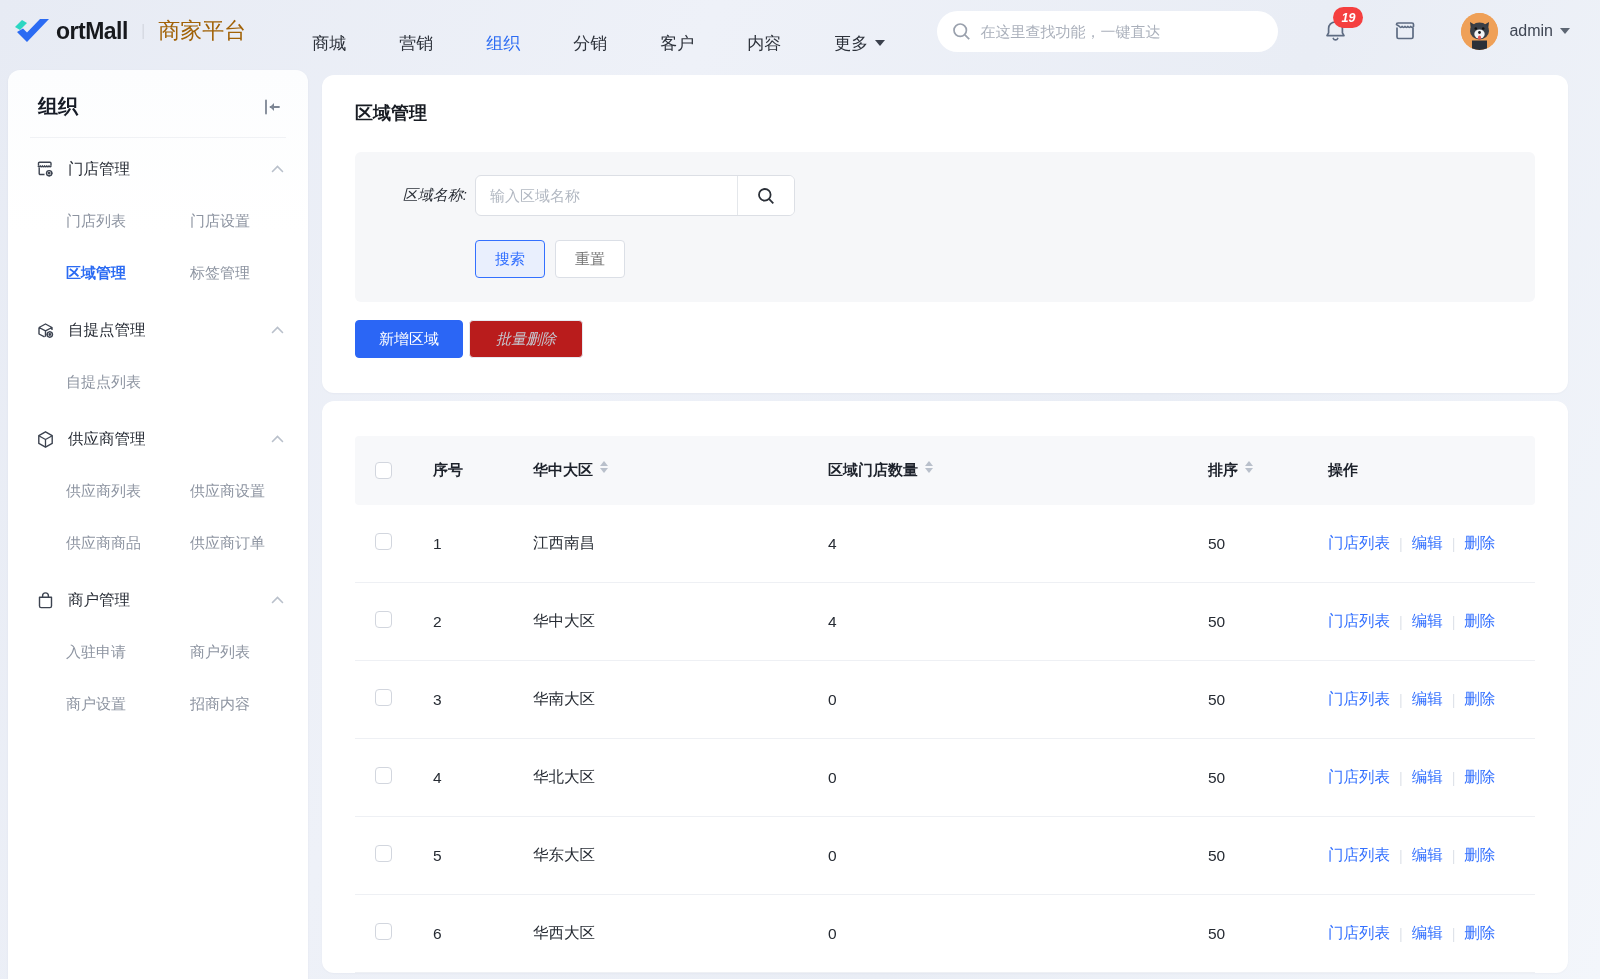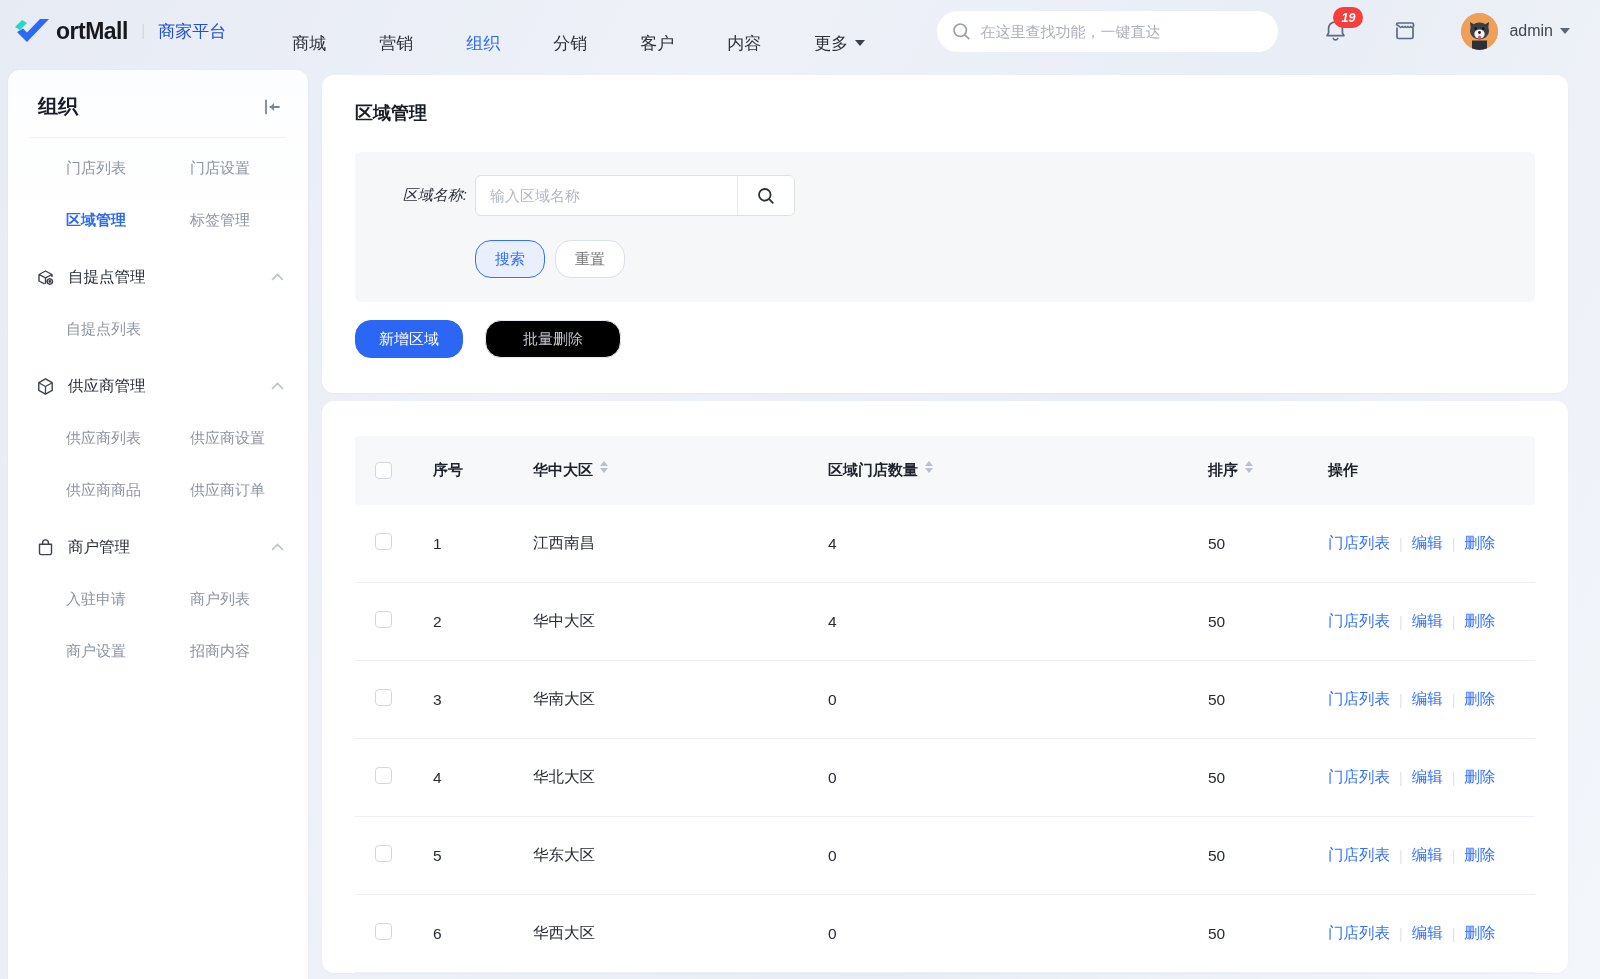--- a/index.html
+++ b/index.html
@@ -9,21 +9,21 @@
     background:linear-gradient(115deg,#e7ebf4 0%,#eef1f8 35%,#e9edf5 65%,#f3f6fb 100%);
     color:#262b33;
   }
   svg { display:block; }
 
   
   .navbar { position:absolute; top:0; left:0; right:0; height:62px; display:flex; align-items:center; padding:0 30px 0 14px; }
   .logo { display:flex; align-items:center; gap:6px; }
   .logo-text { font-size:23px; font-weight:800; color:#17191d; letter-spacing:-0.5px; }
   .brand-divider { color:#d5d9e2; margin:0 13px; font-size:17px; font-weight:300; }
-  .platform-name { font-size:17px; color:#1d4ed8; }
+  .platform-name { font-size:22px; color:#a16207; }
   .nav-menu { display:flex; gap:53px; margin-left:66px; font-size:17px; color:#2c313a; align-items:center;margin-top:24px; }
   .nav-item { cursor:pointer; white-space:nowrap; display:flex; align-items:center; gap:7px; }
   .nav-item.active { color:#2b6bf3; }
   .caret-down { width:0; height:0; border-left:5px solid transparent; border-right:5px solid transparent; border-top:6px solid #3a404c; }
   .nav-search { margin-left:auto; width:341px; height:41px; background:#fff; border-radius:21px; display:flex; align-items:center; padding:0 15px; gap:9px; }
   .nav-search input { border:none; outline:none; flex:1; font-size:15px; color:#30353d; background:transparent; font-family:inherit; }
   .nav-search input::placeholder { color:#aab0bb; }
   .icon-btn { position:relative; margin-left:46px; cursor:pointer; }
   .badge { position:absolute; top:-12px; left:9px; min-width:30px; height:21px; background:#f53f3f; border-radius:11px; color:#fff; font-size:12.5px; font-weight:700; font-style:italic; display:flex; align-items:center; justify-content:center; padding:0 7px; }
   .avatar { margin-left:44px; width:37px; height:37px; border-radius:50%; background:#efa057; overflow:hidden; cursor:pointer; flex:none; }
@@ -49,26 +49,26 @@
   .card-top { padding:26px 33px 35px; }
   .page-title { font-size:18px; font-weight:700; color:#181c23; margin-bottom:27px; }
   .filter-panel { background:#f6f7f9; border-radius:6px; padding:23px 0 24px; }
   .filter-row { display:flex; align-items:center; }
   .filter-label { width:112px; text-align:right; color:#2a2f37; font-size:15px; flex:none;font-style:italic; }
   .input-group { margin-left:8px; width:320px; height:41px; background:#fff; border:1px solid #dcdfe5; border-radius:6px; display:flex; overflow:hidden; }
   .input-group input { flex:1; border:none; outline:none; padding:0 14px; font-size:15px; color:#3b82f6; font-family:inherit; background:transparent; }
   .input-group input::placeholder { color:#b2b8c2; }
   .input-search-btn { width:57px; border-left:1px solid #e4e7eb; display:flex; align-items:center; justify-content:center; cursor:pointer; background:#fff; }
   .filter-btns { margin-top:24px; margin-left:120px; display:flex; gap:10px; }
-  .btn { height:38px; border-radius:16px; font-size:15px; display:inline-flex; align-items:center; justify-content:center; padding:0 19px; cursor:pointer; font-family:inherit; }
+  .btn { height:38px; border-radius:4px; font-size:15px; display:inline-flex; align-items:center; justify-content:center; padding:0 19px; cursor:pointer; font-family:inherit; }
   .btn-search { background:#e9effd; border:1px solid #3370ff; color:#3370ff; }
   .btn-reset { background:#fff; border:1px solid #dbdfe6; color:#737373; }
-  .toolbar { margin-top:18px; display:flex; gap:22px; }
+  .toolbar { margin-top:18px; display:flex; gap:6px; }
   .btn-primary { background:#2b66f5; border:1px solid #2b66f5; color:#fff; padding:0 23px; }
-  .btn-disabled { background:#000000; border:1px solid #e7e9ef; color:#c4c9d1; cursor:not-allowed; padding:0 37px; }
+  .btn-disabled { background:#b91c1c; border:1px solid #e7e9ef; color:#c4c9d1; cursor:not-allowed; padding:0 26px;font-style:italic; }
 
   .card-table { margin-top:8px; padding:35px 33px 0; min-height:570px; }
   .thead, .trow { display:grid; grid-template-columns:58px 100px 295px 380px 120px 1fr; align-items:center; padding-left:20px; }
   .thead { height:69px; background:#f7f8fa; border-radius:4px; font-weight:700; font-size:15px; color:#1d222b; }
   .trow { height:78px; border-bottom:1px solid #eef0f4; font-size:15.5px; color:#262b33; background:#fff; }
   .th-cell { display:flex; align-items:flex-start; gap:7px; }
   .checkbox { width:17px; height:17px; border:1px solid #d2d6de; border-radius:4px; background:#fff; cursor:pointer; display:inline-block; }
   .sort-icon { display:inline-flex; flex-direction:column; gap:2px; }
   .sort-icon i { width:0; height:0; border-left:4.5px solid transparent; border-right:4.5px solid transparent; display:block; }
   .sort-icon .up { border-bottom:5px solid #b9c0cb; }
@@ -161,20 +161,41 @@
     <span class="collapse-btn">
       <svg width="18" height="16" viewBox="0 0 18 16" fill="none" stroke="#7d8694" stroke-width="1.8" stroke-linecap="round">
         <line x1="3" y1="1.5" x2="3" y2="14.5"></line>
         <line x1="16" y1="8" x2="7.5" y2="8"></line>
         <polygon points="11,4 7,8 11,12" fill="#7d8694" stroke="none"></polygon>
       </svg>
     </span>
   </div>
   <div class="sb-divider"></div>
 
+  <div class="group-row">
+    <span>
+      <svg width="19" height="19" viewBox="0 0 19 19" fill="none" stroke="#3c4350" stroke-width="1.4" stroke-linejoin="round">
+        <path d="M2.5 5.8 L2.5 3.2 a1 1 0 0 1 1-1 L14 2.2 a1 1 0 0 1 1 1 L15 5.8"></path>
+        <path d="M2 5.8 q1.1 1.8 2.2 0 q1.1 1.8 2.2 0 q1.1 1.8 2.2 0 q1.1 1.8 2.2 0 q1.1 1.8 2.2 0 q1.1 1.8 2.2 0"></path>
+        <path d="M3.2 7.6 L3.2 13.5 a1 1 0 0 0 1 1 L8.5 14.5"></path>
+        <circle cx="13.2" cy="13.2" r="2.6"></circle>
+        <circle cx="13.2" cy="13.2" r="0.7" fill="#3c4350"></circle>
+        <line x1="13.2" y1="9.9" x2="13.2" y2="10.7"></line>
+          <line x1="13.2" y1="15.7" x2="13.2" y2="16.5"></line>
+        <line x1="9.9" y1="13.2" x2="10.7" y2="13.2"></line>
+          <line x1="15.7" y1="13.2" x2="16.5" y2="13.2"></line>
+      </svg>
+    </span>
+    <span class="group-label">门店管理</span>
+    <span>
+      <svg width="13" height="8" viewBox="0 0 13 8" fill="none" stroke="#b9c0cb" stroke-width="1.6" stroke-linecap="round">
+          <polyline points="1.5,6.5 6.5,1.5 11.5,6.5"></polyline>
+        </svg>
+    </span>
+  </div>
   <div class="sub-grid">
     <span class="sub-item">门店列表</span>
     <span class="sub-item">门店设置</span>
     <span class="sub-item active">区域管理</span>
     <span class="sub-item">标签管理</span>
   </div>
 
   <div class="group-row">
     <span>
       <svg width="19" height="19" viewBox="0 0 19 19" fill="none" stroke="#3c4350" stroke-width="1.4" stroke-linejoin="round">

